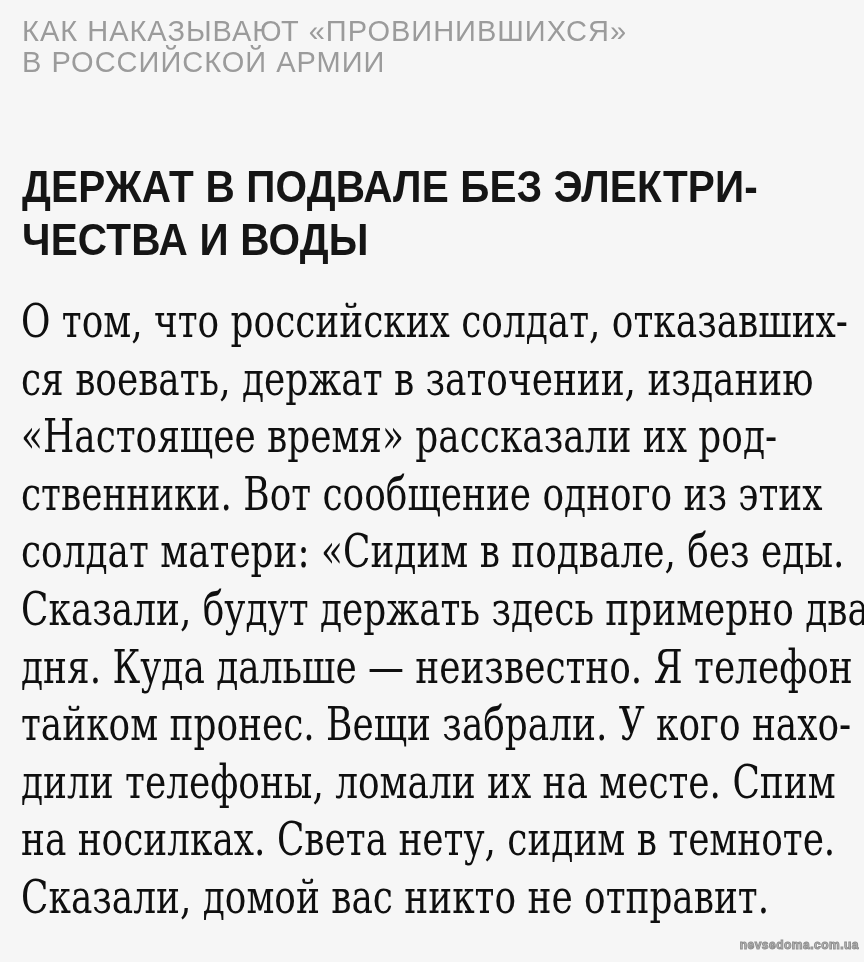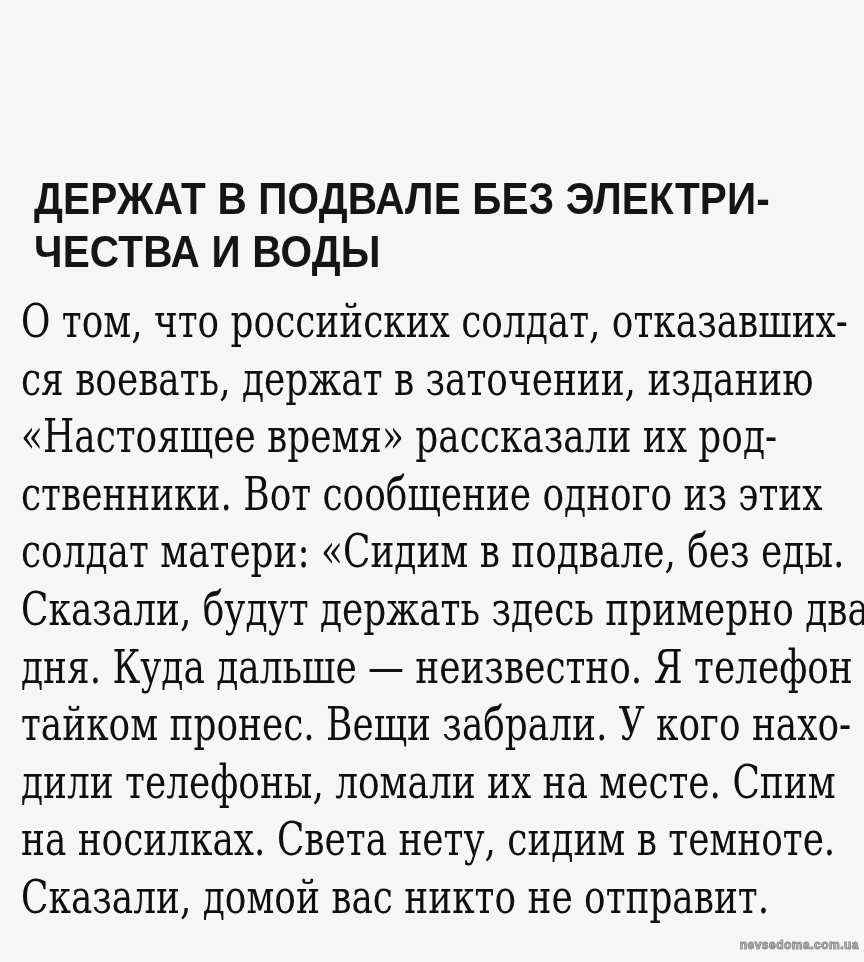--- a/index.html
+++ b/index.html
@@ -25,21 +25,21 @@
     line-height: 31px;
     font-weight: 400;
     letter-spacing: 1px;
     white-space: nowrap;
   }
   
   .headline {
     position: absolute;
     left: 22px;
     top: 160px;
-    margin: 12px;
+    margin: 0;
     color: #151515;
     font-size: 45px;
     line-height: 53px;
     font-weight: 700;
     letter-spacing: 0.2px;
   }
   .headline .hline {
     white-space: nowrap;
     transform: scaleX(0.90);
     transform-origin: 0 50%;
@@ -72,20 +72,24 @@
     -webkit-text-stroke: 1px #8f8f8f;
     text-shadow: 0 1px 0 #ffffff;
     white-space: nowrap;
   }
 </style>
 </head>
 <body>
 
 <div class="card">
 
+  <div class="kicker">
+    <div class="kline">КАК НАКАЗЫВАЮТ «ПРОВИНИВШИХСЯ»</div>
+    <div class="kline">В РОССИЙСКОЙ АРМИИ</div>
+  </div>
 
   <h1 class="headline">
     <div class="hline">ДЕРЖАТ В ПОДВАЛЕ БЕЗ ЭЛЕКТРИ-</div>
     <div class="hline">ЧЕСТВА И ВОДЫ</div>
   </h1>
 
   <div class="bodytext">
     <div class="bline">О том, что российских солдат, отказавших-</div>
     <div class="bline">ся воевать, держат в заточении, изданию</div>
     <div class="bline">«Настоящее время» рассказали их род-</div>

